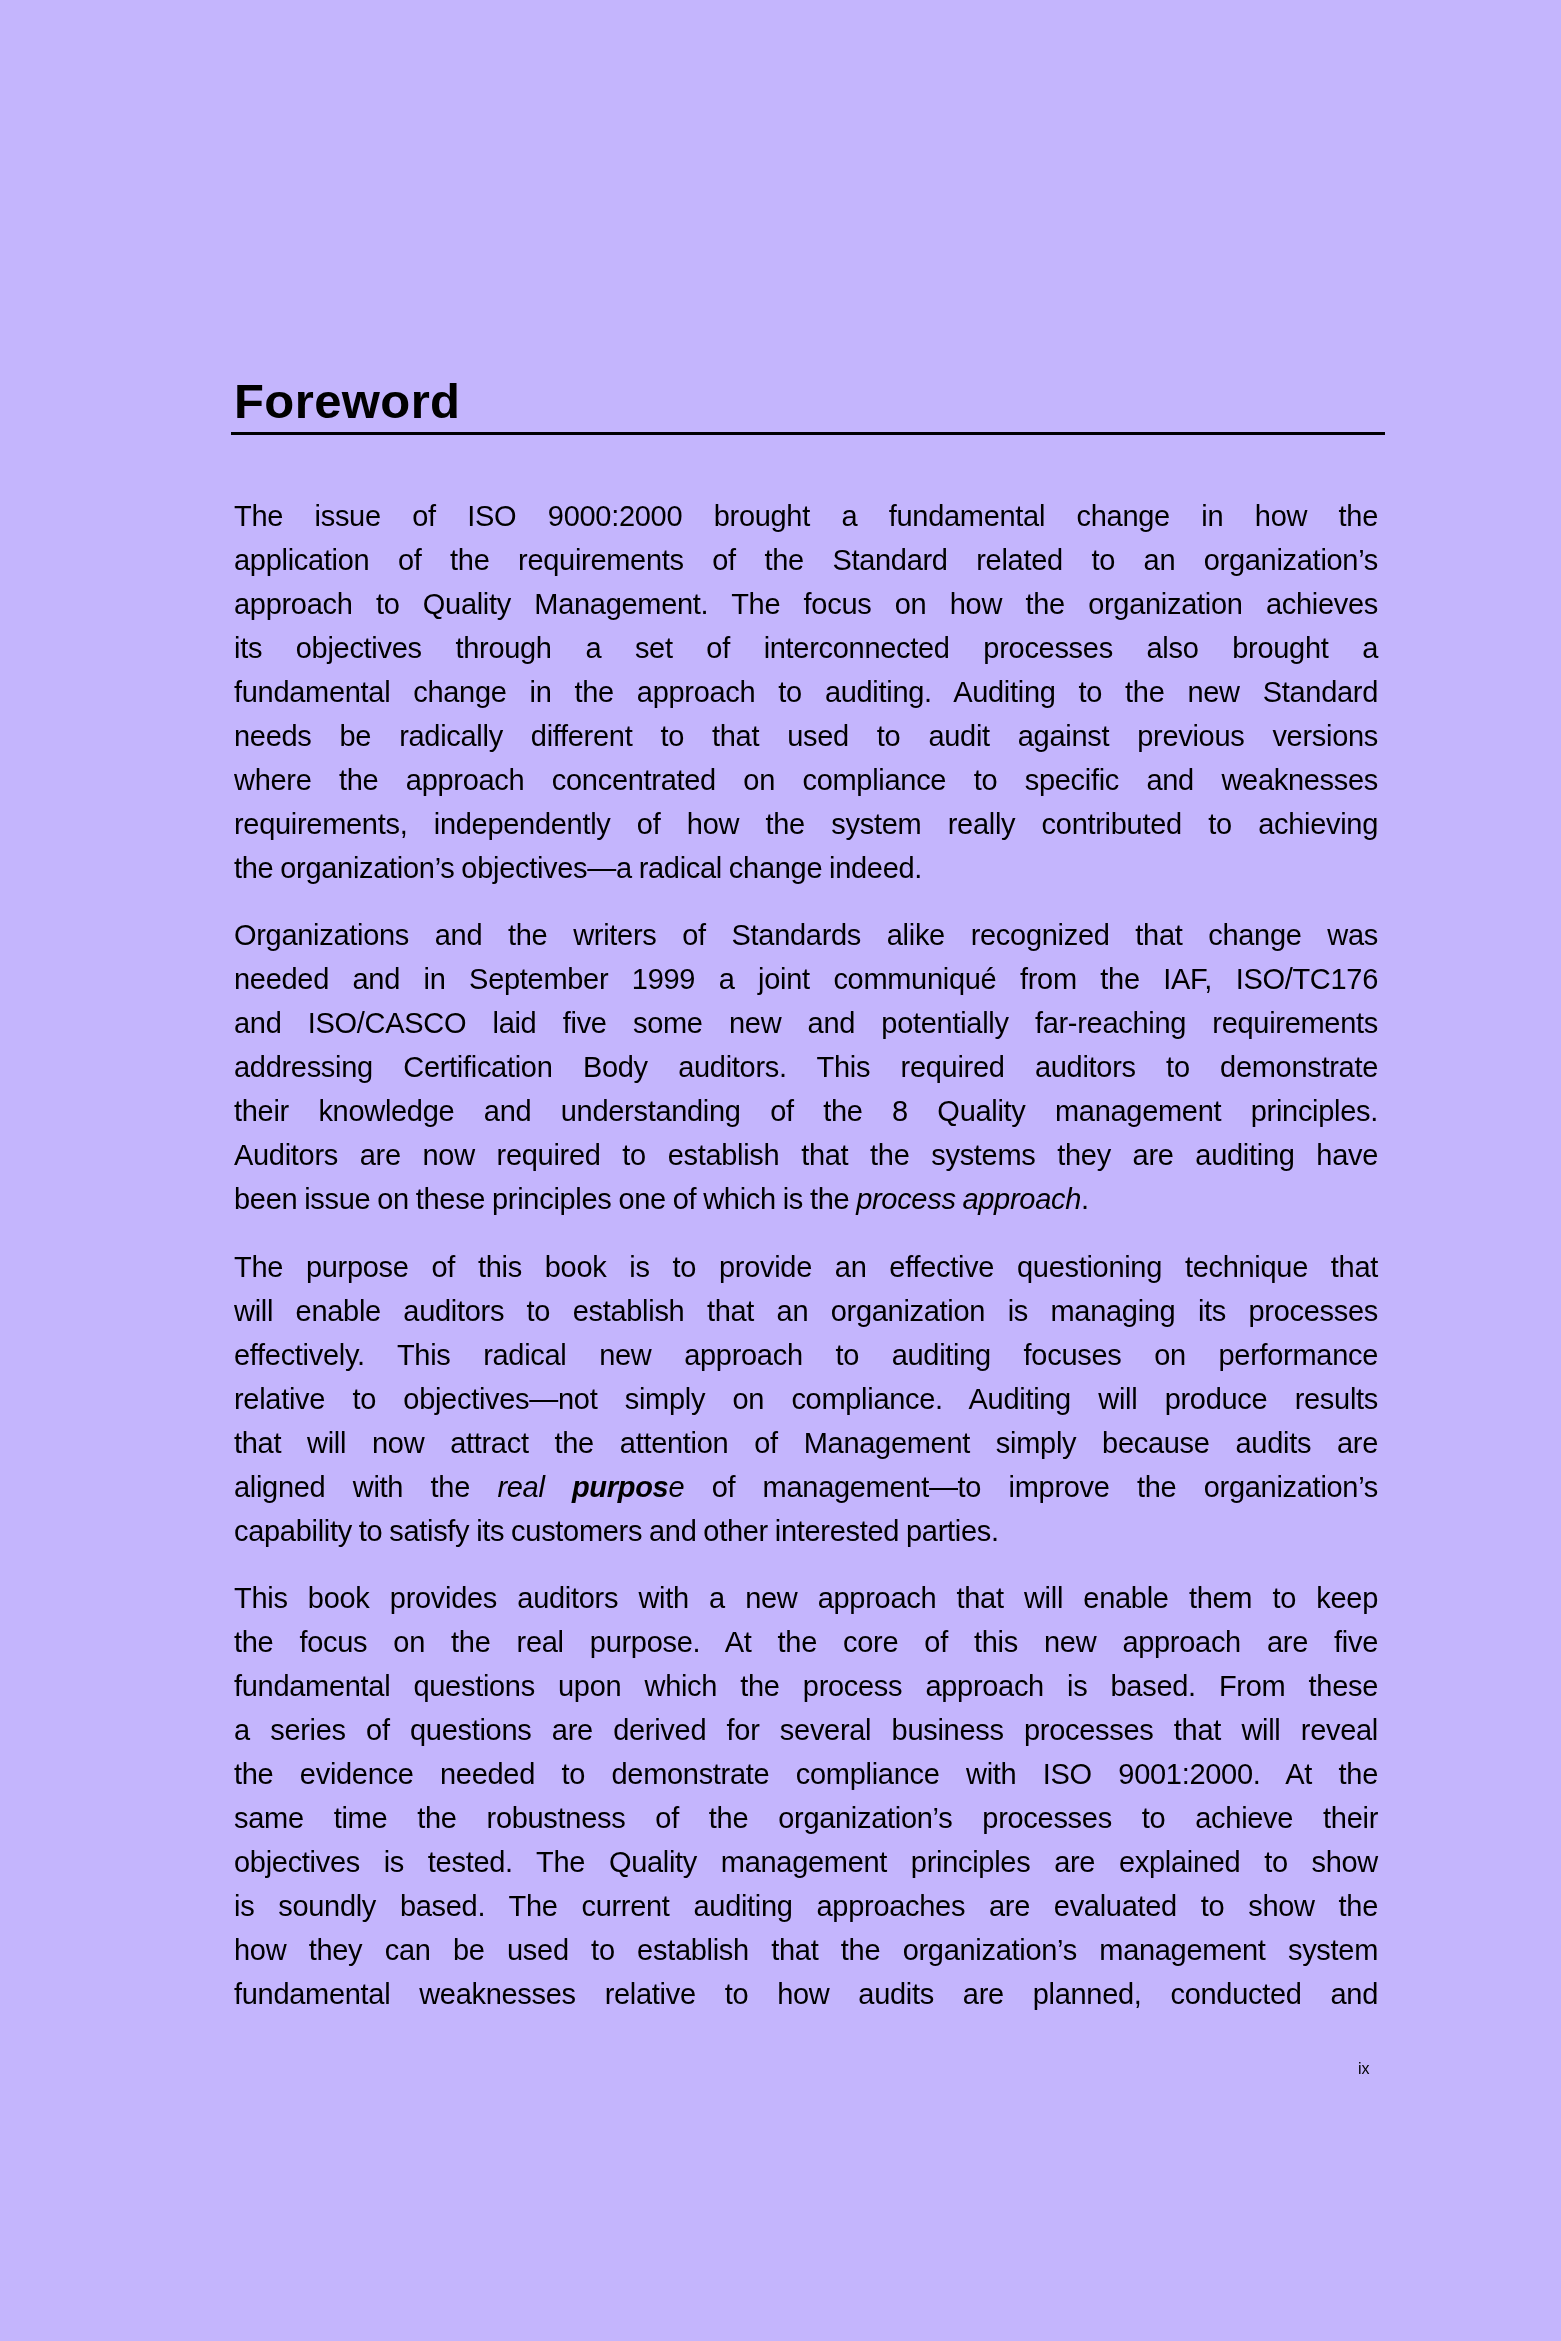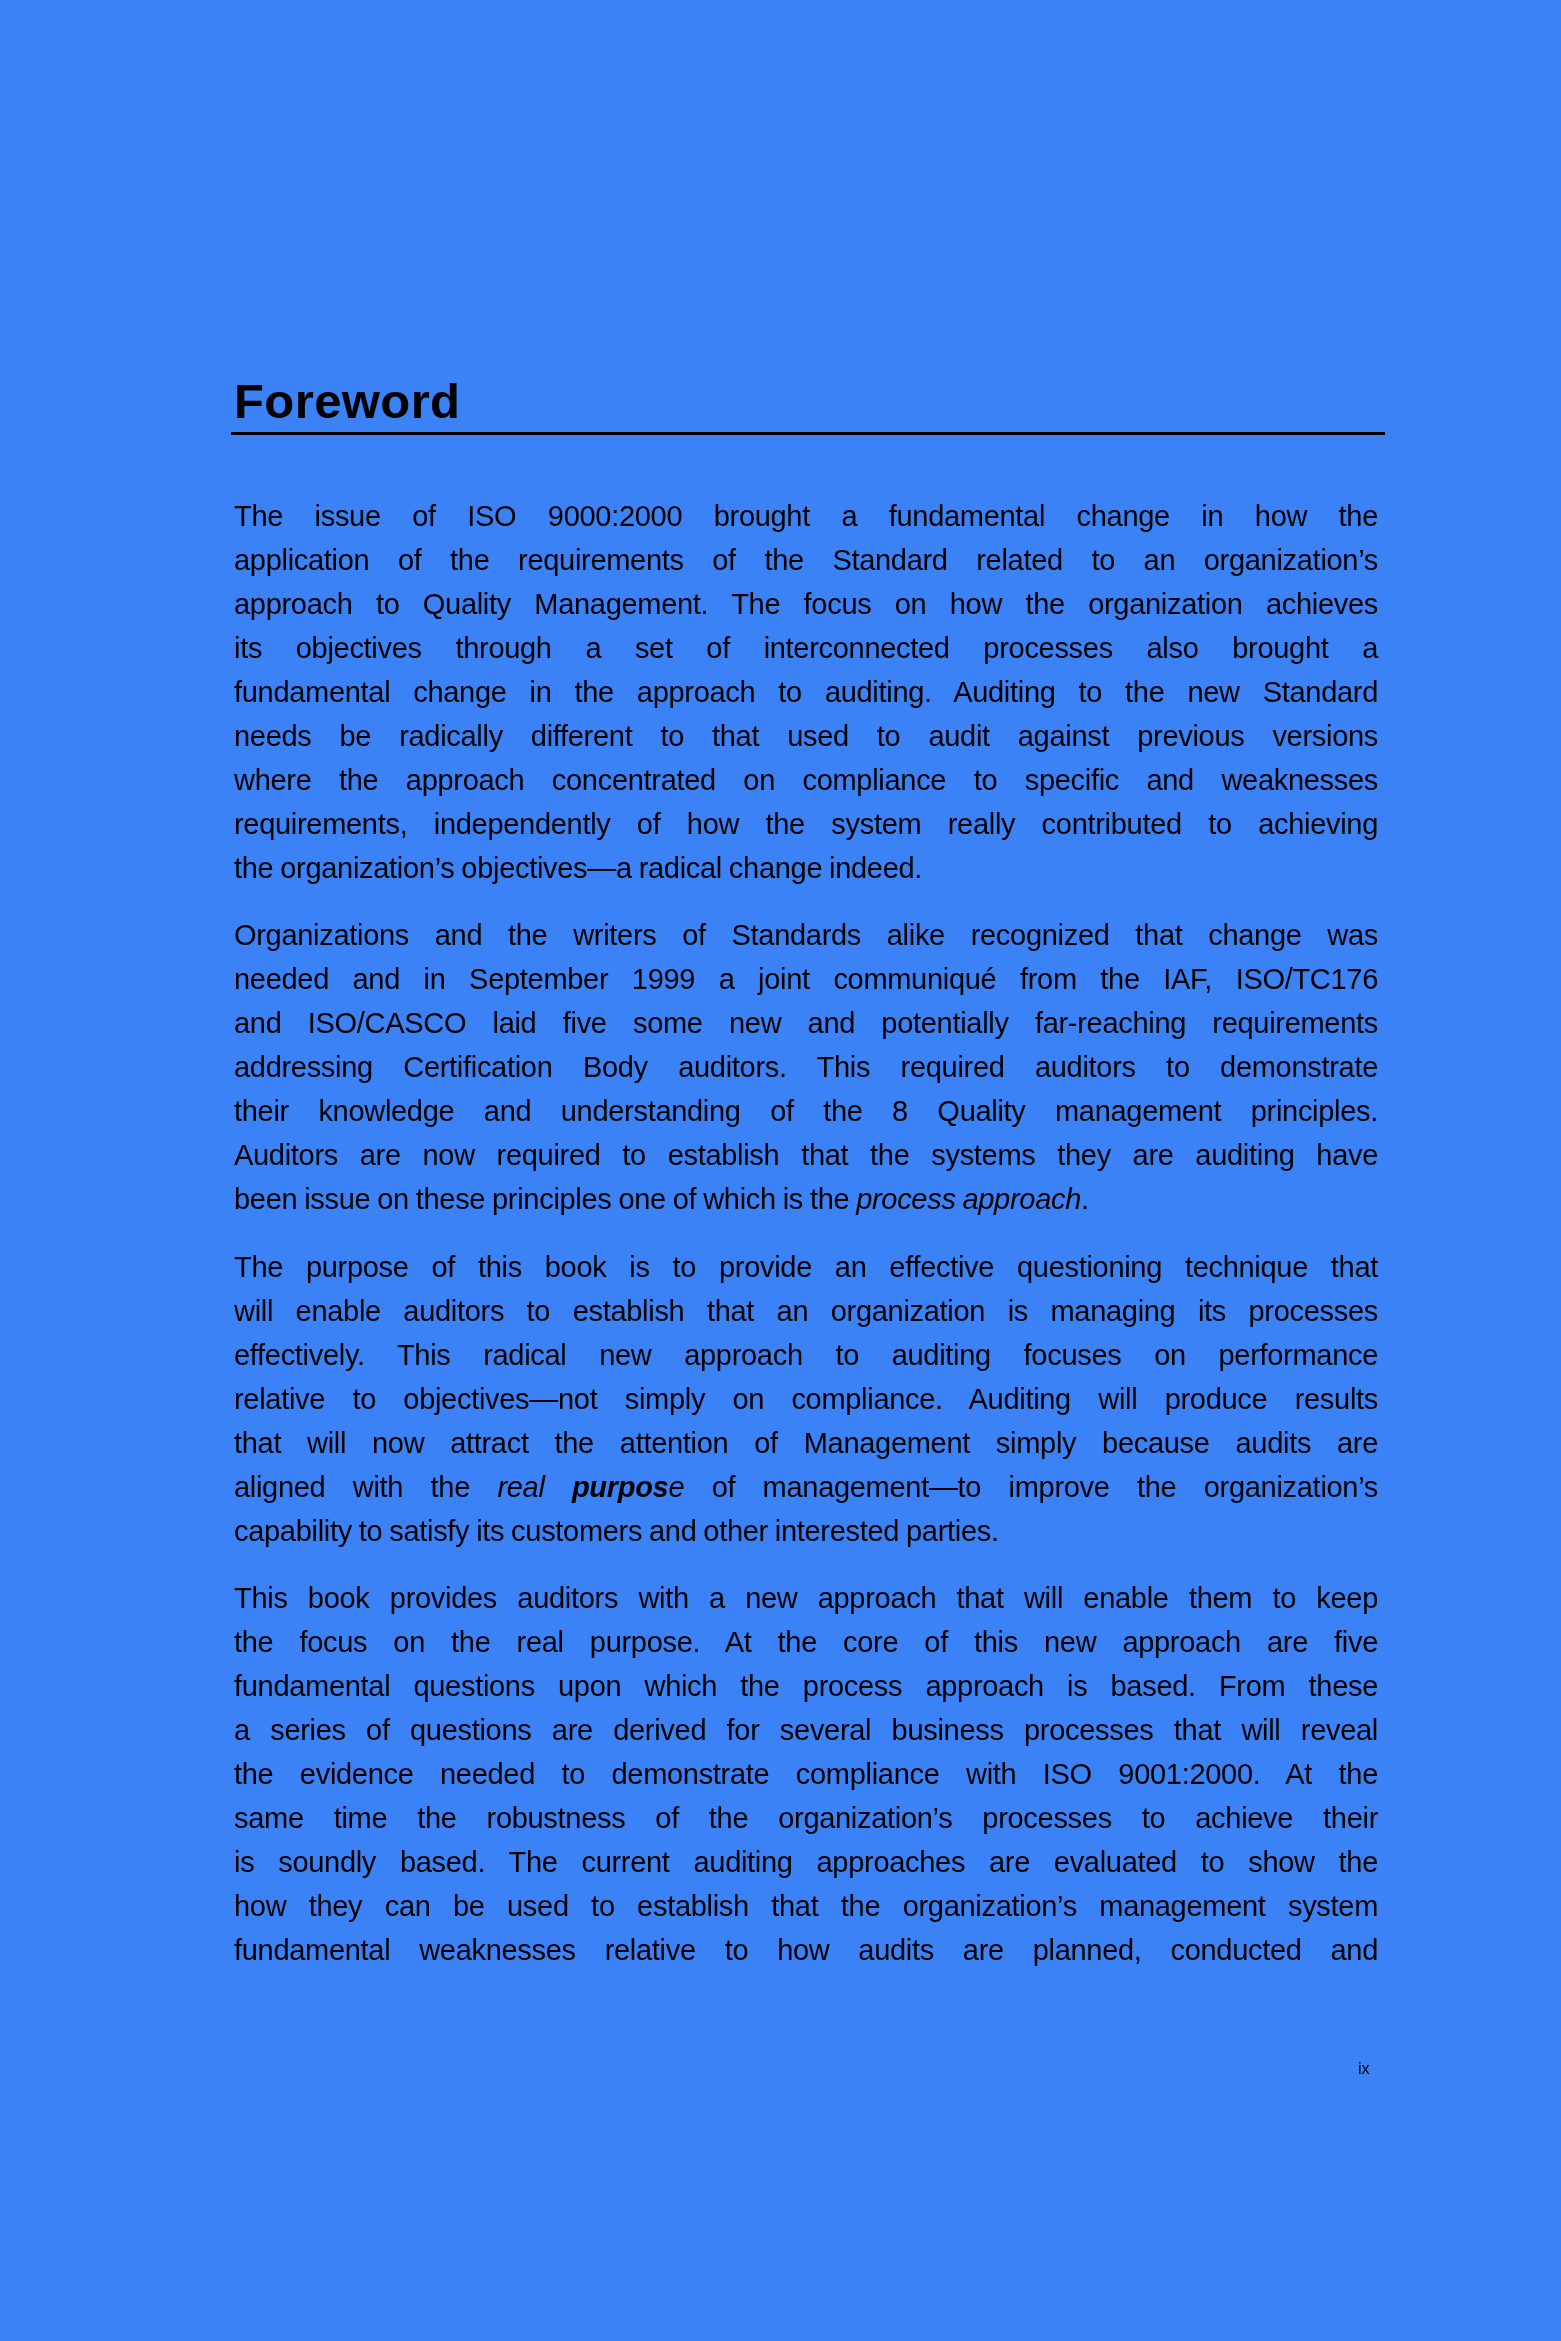--- a/index.html
+++ b/index.html
@@ -1,17 +1,17 @@
 <!DOCTYPE html>
 <html style="font-size:14px"><head>
 <meta charset="utf-8">
 <style>
   html, body { margin: 0; padding: 0; background: #ffffff; }
   body { width: 1561px; height: 2342px; position: relative; overflow: hidden; color: #000; }
-  .page { position: absolute; left: 0; top: 0; width: 1561px; height: 2342px; background: #3b82f6; }
+  .page { position: absolute; left: 0; top: 0; width: 1561px; height: 2342px; background: #c4b5fd; }
   .heading {
     position: absolute; left: 234px; top: 371px;
     font-family: "Liberation Sans", sans-serif; font-weight: bold;
     font-size: 49px; line-height: 61px; margin: 0; letter-spacing: 0.4px;
   }
   .rule {
     position: absolute; left: 231px; top: 432px; width: 1154px; height: 2.6px; background: #000;
   }
   .body {
     position: absolute; left: 234px; top: 458px; width: 1144px;
@@ -75,20 +75,21 @@
       <span class="line last"><span class="inner">capability to satisfy its customers and other interested parties.</span></span>
     </div>
 
     <div class="para">
       <span class="line"><span class="inner">This book provides auditors with a new approach that will enable them to keep</span></span>
       <span class="line"><span class="inner">the focus on the real purpose. At the core of this new approach are five</span></span>
       <span class="line"><span class="inner">fundamental questions upon which the process approach is based. From these</span></span>
       <span class="line"><span class="inner">a series of questions are derived for several business processes that will reveal</span></span>
       <span class="line"><span class="inner">the evidence needed to demonstrate compliance with ISO 9001:2000. At the</span></span>
       <span class="line"><span class="inner">same time the robustness of the organization’s processes to achieve their</span></span>
+      <span class="line"><span class="inner">objectives is tested. The Quality management principles are explained to show</span></span>
       <span class="line"><span class="inner">is soundly based. The current auditing approaches are evaluated to show the</span></span>
       <span class="line"><span class="inner">how they can be used to establish that the organization’s management system</span></span>
       <span class="line"><span class="inner">fundamental weaknesses relative to how audits are planned, conducted and</span></span>
     </div>
 
   </div>
 
   <div class="pageno">ix</div>
 </div>
 

